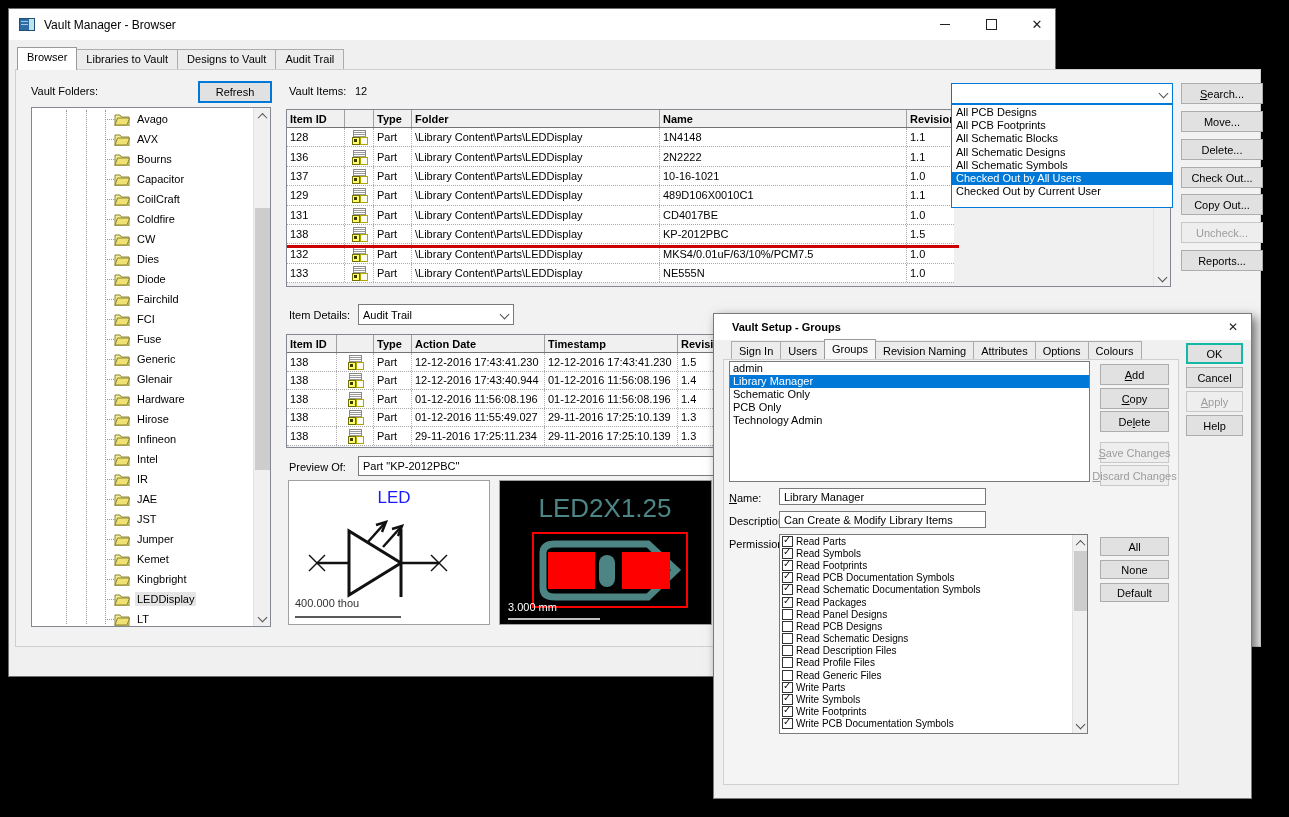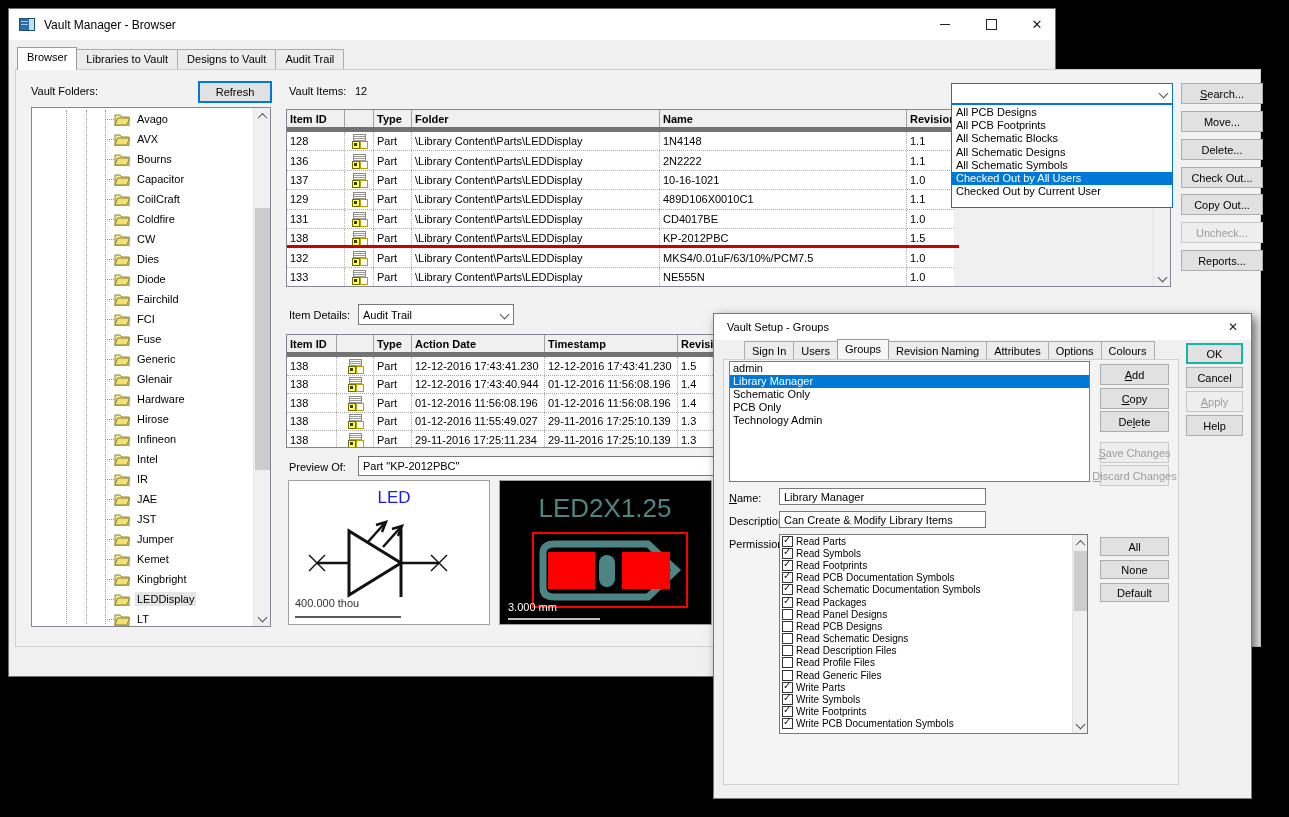--- a/index.html
+++ b/index.html
@@ -37,21 +37,21 @@
   .trow.selected .tlabel{background:#e5e5e5;}
   
   .vscroll{position:absolute;background:#f0f0f0;width:17px;box-sizing:border-box;}
   .sb-btn{position:absolute;left:0;width:17px;height:17px;display:flex;align-items:center;justify-content:center;}
   .sb-thumb{position:absolute;left:1px;width:15px;background:#cdcdcd;}
   .chev{width:6px;height:6px;border-right:1.4px solid #505050;border-bottom:1.4px solid #505050;display:inline-block;}
   .chev.up{transform:rotate(-135deg) translate(-1px,-1px);}
   .chev.down{transform:rotate(45deg);}
   
   .dtable{position:absolute;background:#f0f0f0;border:1px solid #828790;box-sizing:border-box;overflow:hidden;}
-  .thead{display:flex;background:#f0f0f0;border-bottom:5px solid #737373;box-sizing:border-box;}
+  .thead{display:flex;background:#f0f0f0;border-bottom:1px solid #737373;box-sizing:border-box;}
   .th{font-weight:bold;border-right:1px solid #a0a0a0;padding:3px 3px 2px 3px;overflow:hidden;white-space:nowrap;box-sizing:border-box;flex:0 0 auto;}
   .vrow{display:flex;background:#fff;border-bottom:1px dotted #a8a8a8;box-sizing:border-box;align-items:center;}
   .vrow .c{border-right:1px dotted #b0b0b0;padding:0 3px;overflow:hidden;white-space:nowrap;box-sizing:border-box;flex:0 0 auto;height:100%;display:flex;align-items:center;}
   .redline{position:absolute;height:3px;background:#cc0000;z-index:5;}
   
   .part-icon{position:relative;width:16px;height:14px;display:inline-block;}
   .pi-doc{position:absolute;left:2px;top:0;width:11px;height:7px;border:1px solid #8a8a8a;background:repeating-linear-gradient(#fff 0 1px,#9a9a9a 1px 2px);}
   .pi-a{position:absolute;left:1px;top:7px;width:6px;height:6px;background:#ffff66;border:1px solid #6e6e00;}
   .pi-a::after{content:"";position:absolute;left:1px;top:1px;width:3px;height:3px;background:#3c3c00;}
   .pi-b{position:absolute;left:9px;top:7px;width:6px;height:6px;background:#fffef0;border:1px solid #b0a800;}
@@ -59,23 +59,23 @@
   .combo{position:absolute;background:#fff;border:1px solid #7a7a7a;box-sizing:border-box;display:flex;align-items:center;padding-left:4px;}
   .combo .cval{flex:1;overflow:hidden;white-space:nowrap;}
   .combo .carrow{width:18px;display:flex;align-items:center;justify-content:center;}
   .combo.open{border-color:#0078d7;}
   .droplist{position:absolute;background:#fff;border:1px solid #0078d7;box-sizing:border-box;z-index:40;padding-top:1px;}
   .opt{height:13.2px;line-height:13px;padding-left:4px;white-space:nowrap;overflow:hidden;}
   .opt.selected{background:#0078d7;color:#fff;}
   
   .dialog{position:absolute;left:713px;top:313px;width:539px;height:486px;background:#f0f0f0;border:1px solid #7a7a7a;box-sizing:border-box;z-index:50;box-shadow:4px 4px 10px rgba(0,0,0,.55);}
   .dlg-titlebar{position:absolute;left:0;top:0;right:0;height:26px;background:#fff;display:flex;align-items:center;}
-  .dlg-title{margin-left:13px;}
+  .dlg-title{margin-left:18px;font-weight:bold;}
   .dlg-close{position:absolute;right:10px;top:5px;width:16px;height:16px;display:flex;align-items:center;justify-content:center;font-size:12px;color:#222;}
-  .dlg-tabstrip{position:absolute;left:22px;top:27px;display:flex;z-index:3;padding-left:8px;}
+  .dlg-tabstrip{position:absolute;left:9px;top:27px;display:flex;z-index:3;padding-left:8px;}
   .dlg-tab{height:18px;padding:3px 7px 0 7px;border:1px solid #acacac;border-bottom:none;background:#ececec;margin-right:-1px;box-sizing:border-box;}
   .dlg-tab.active{background:#f7f7f7;height:20px;margin-top:-2px;z-index:4;border-color:#9a9a9a;}
   .dlg-tabpage{position:absolute;left:9px;top:45px;width:456px;height:426px;background:#f4f4f4;border:1px solid #d0d0d0;box-sizing:border-box;}
   .listbox{position:absolute;background:#fff;border:1px solid #7a7a7a;box-sizing:border-box;overflow:hidden;}
   .lrow{height:13px;line-height:13px;padding-left:3px;white-space:nowrap;}
   .lrow.selected{background:#0078d7;color:#fff;}
   .field-label{position:absolute;white-space:nowrap;}
   .textbox{position:absolute;background:#fff;border:1px solid #7a7a7a;box-sizing:border-box;padding:1px 4px;display:flex;align-items:center;white-space:nowrap;overflow:hidden;}
   
   .permlist{position:absolute;background:#fff;border:1px solid #7a7a7a;box-sizing:border-box;overflow:hidden;}

